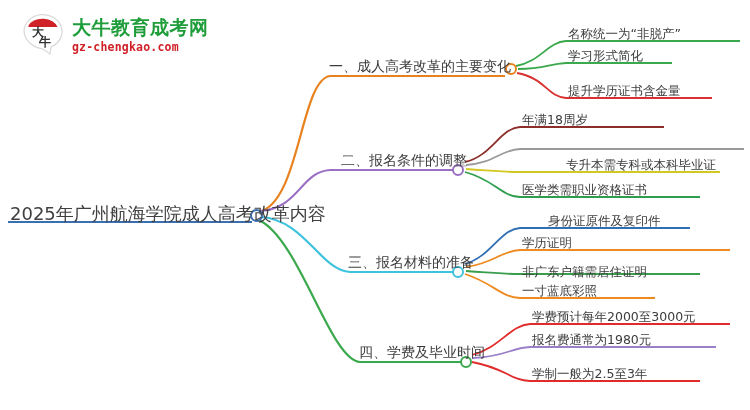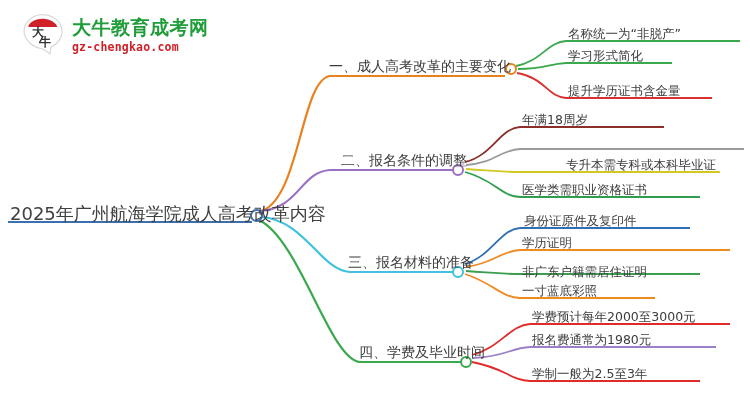--- a/index.html
+++ b/index.html
@@ -109,21 +109,21 @@
   <div class="node lvl2" style="left:568px;top:28px;">名称统一为“非脱产”</div>
   <div class="node lvl2" style="left:568px;top:50px;">学习形式简化</div>
   <div class="node lvl2" style="left:568px;top:85px;">提升学历证书含金量</div>
 
   <div class="node lvl1" style="left:333px;top:153px;margin-left:8px;">二、报名条件的调整</div>
   <div class="node lvl2" style="left:522px;top:114px;">年满18周岁</div>
   <div class="node lvl2" style="left:522px;top:159px;margin-left:44px;">专升本需专科或本科毕业证</div>
   <div class="node lvl2" style="left:522px;top:184px;">医学类需职业资格证书</div>
 
   <div class="node lvl1" style="left:348px;top:255px;">三、报名材料的准备</div>
-  <div class="node lvl2" style="left:524px;top:215px;text-align:center;">身份证原件及复印件</div>
+  <div class="node lvl2" style="left:548px;top:215px;text-align:center;">身份证原件及复印件</div>
   <div class="node lvl2" style="left:522px;top:237px;">学历证明</div>
   <div class="node lvl2" style="left:522px;top:266px;">非广东户籍需居住证明</div>
   <div class="node lvl2" style="left:522px;top:285px;">一寸蓝底彩照</div>
 
   <div class="node lvl1" style="left:359px;top:345px;">四、学费及毕业时间</div>
   <div class="node lvl2" style="left:532px;top:311px;">学费预计每年2000至3000元</div>
   <div class="node lvl2" style="left:532px;top:334px;">报名费通常为1980元</div>
   <div class="node lvl2" style="left:532px;top:368px;">学制一般为2.5至3年</div>
 
 </div>

